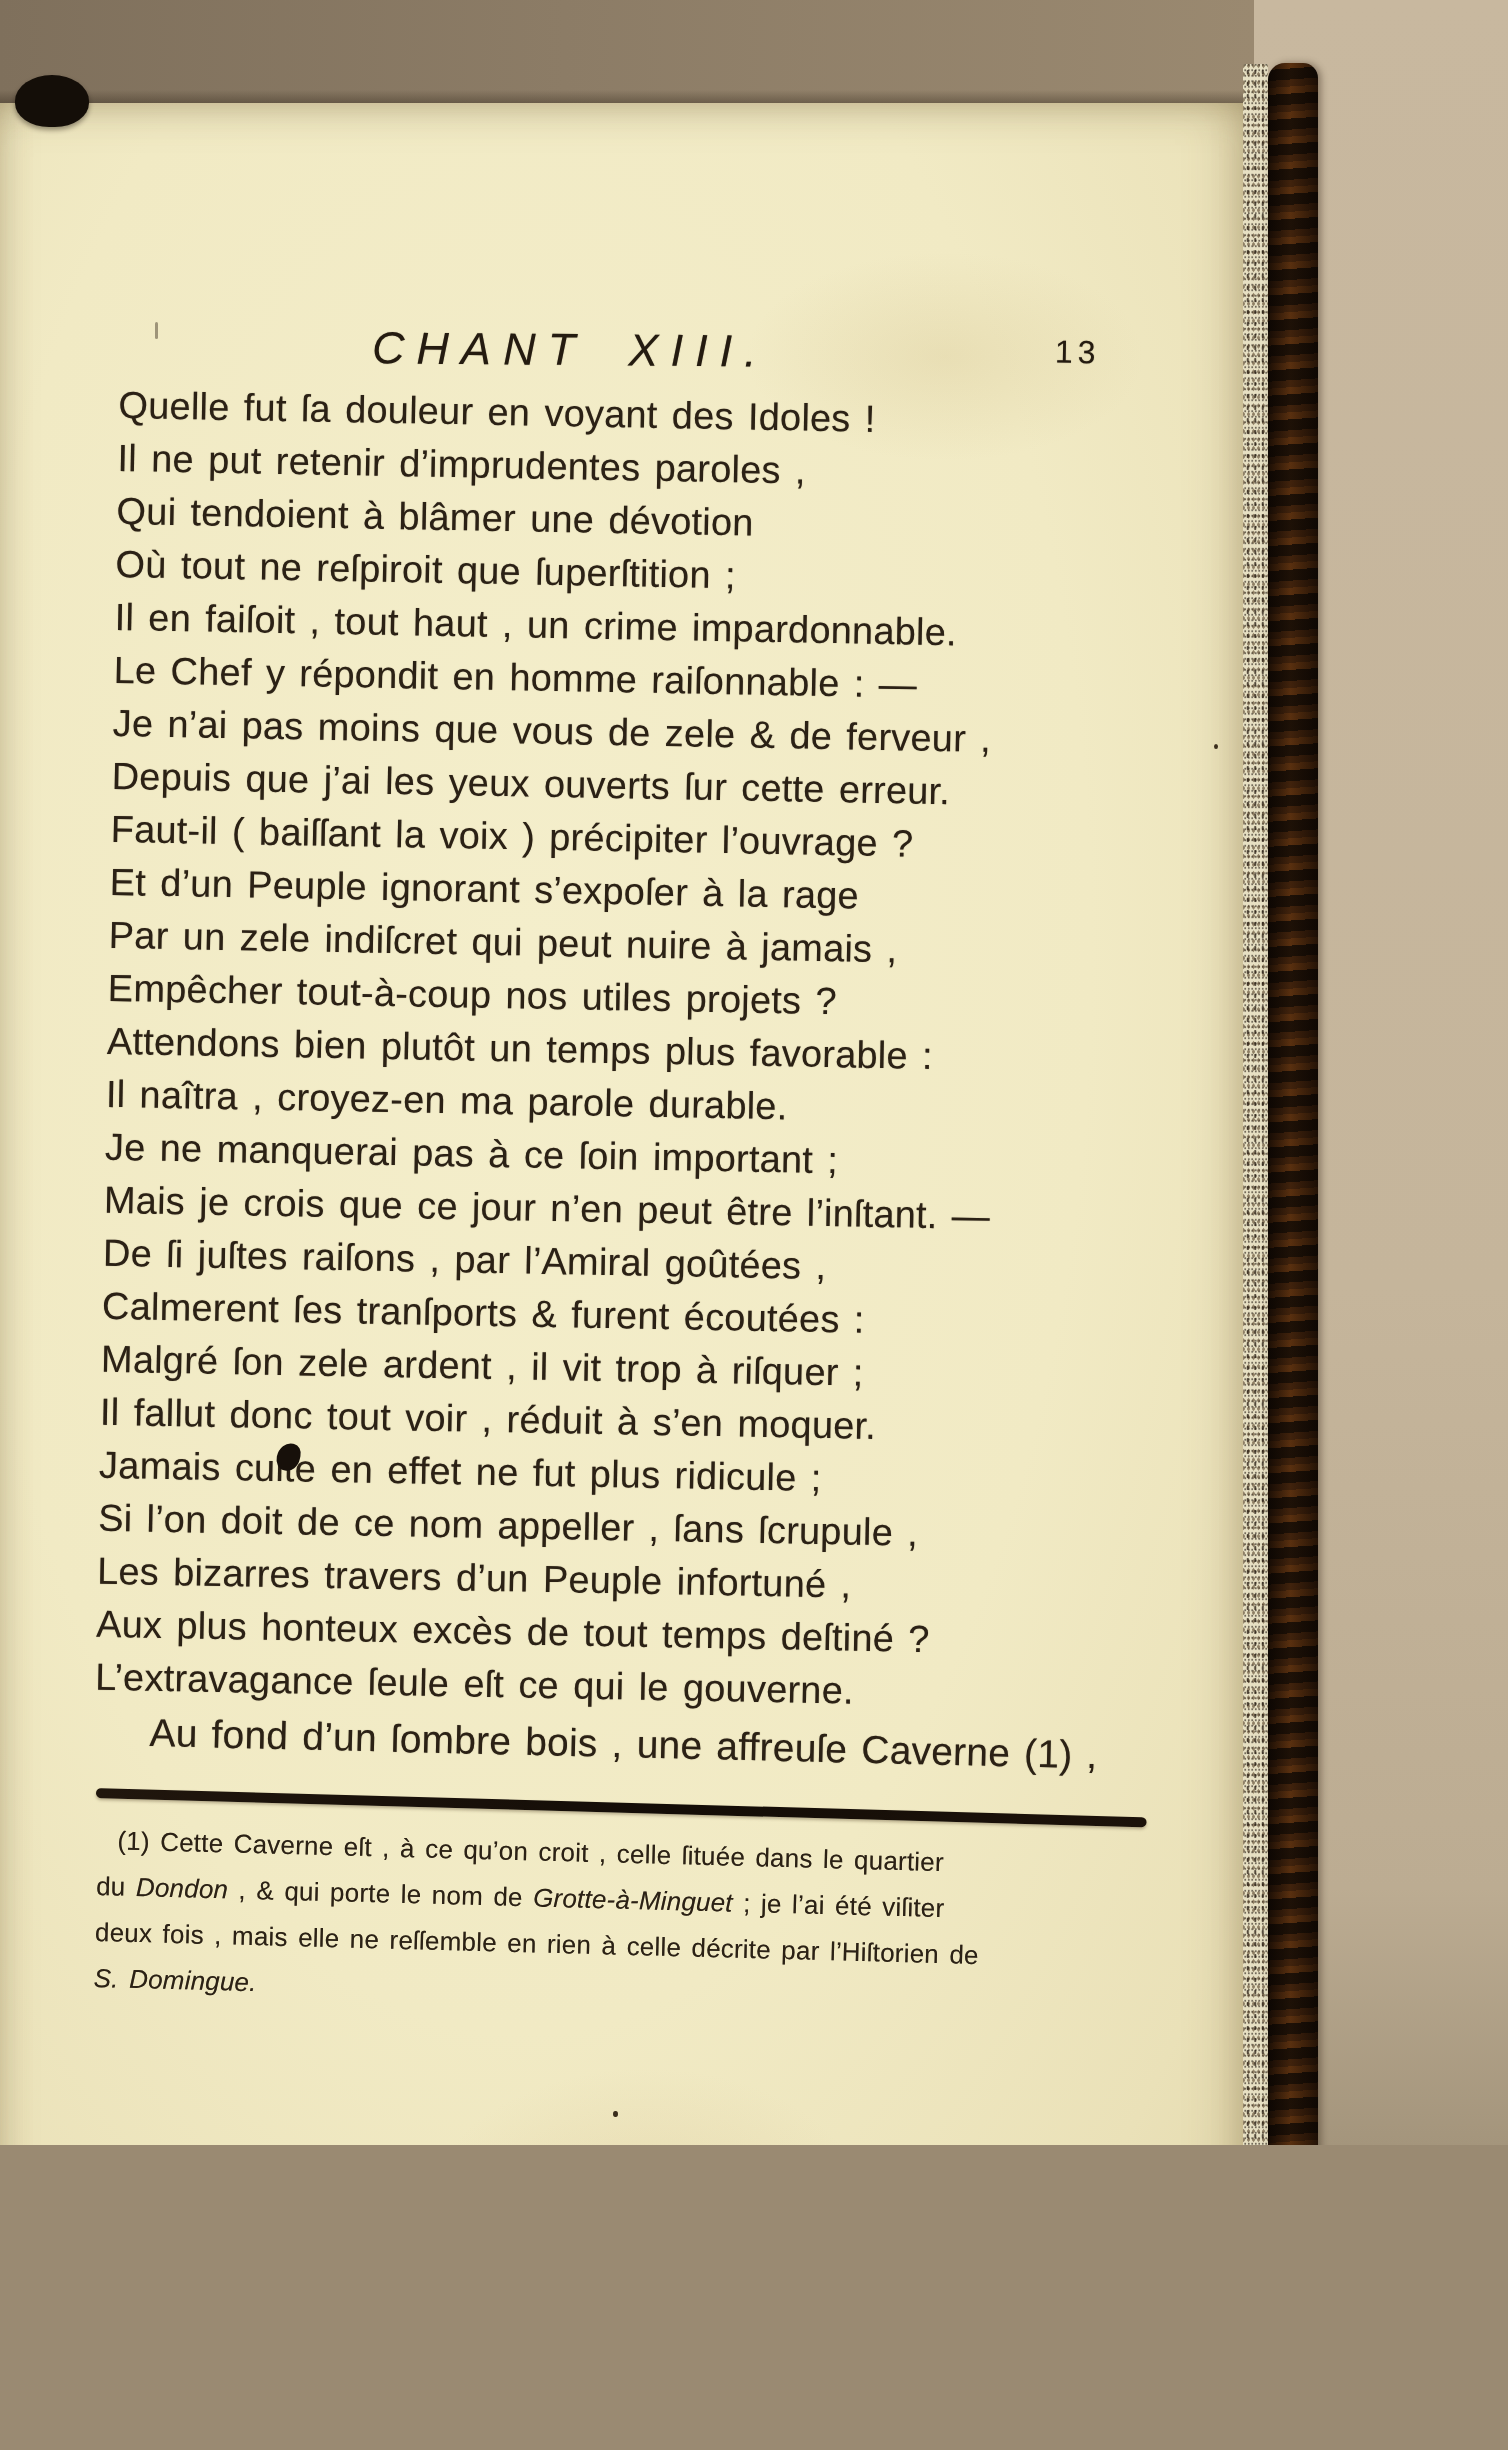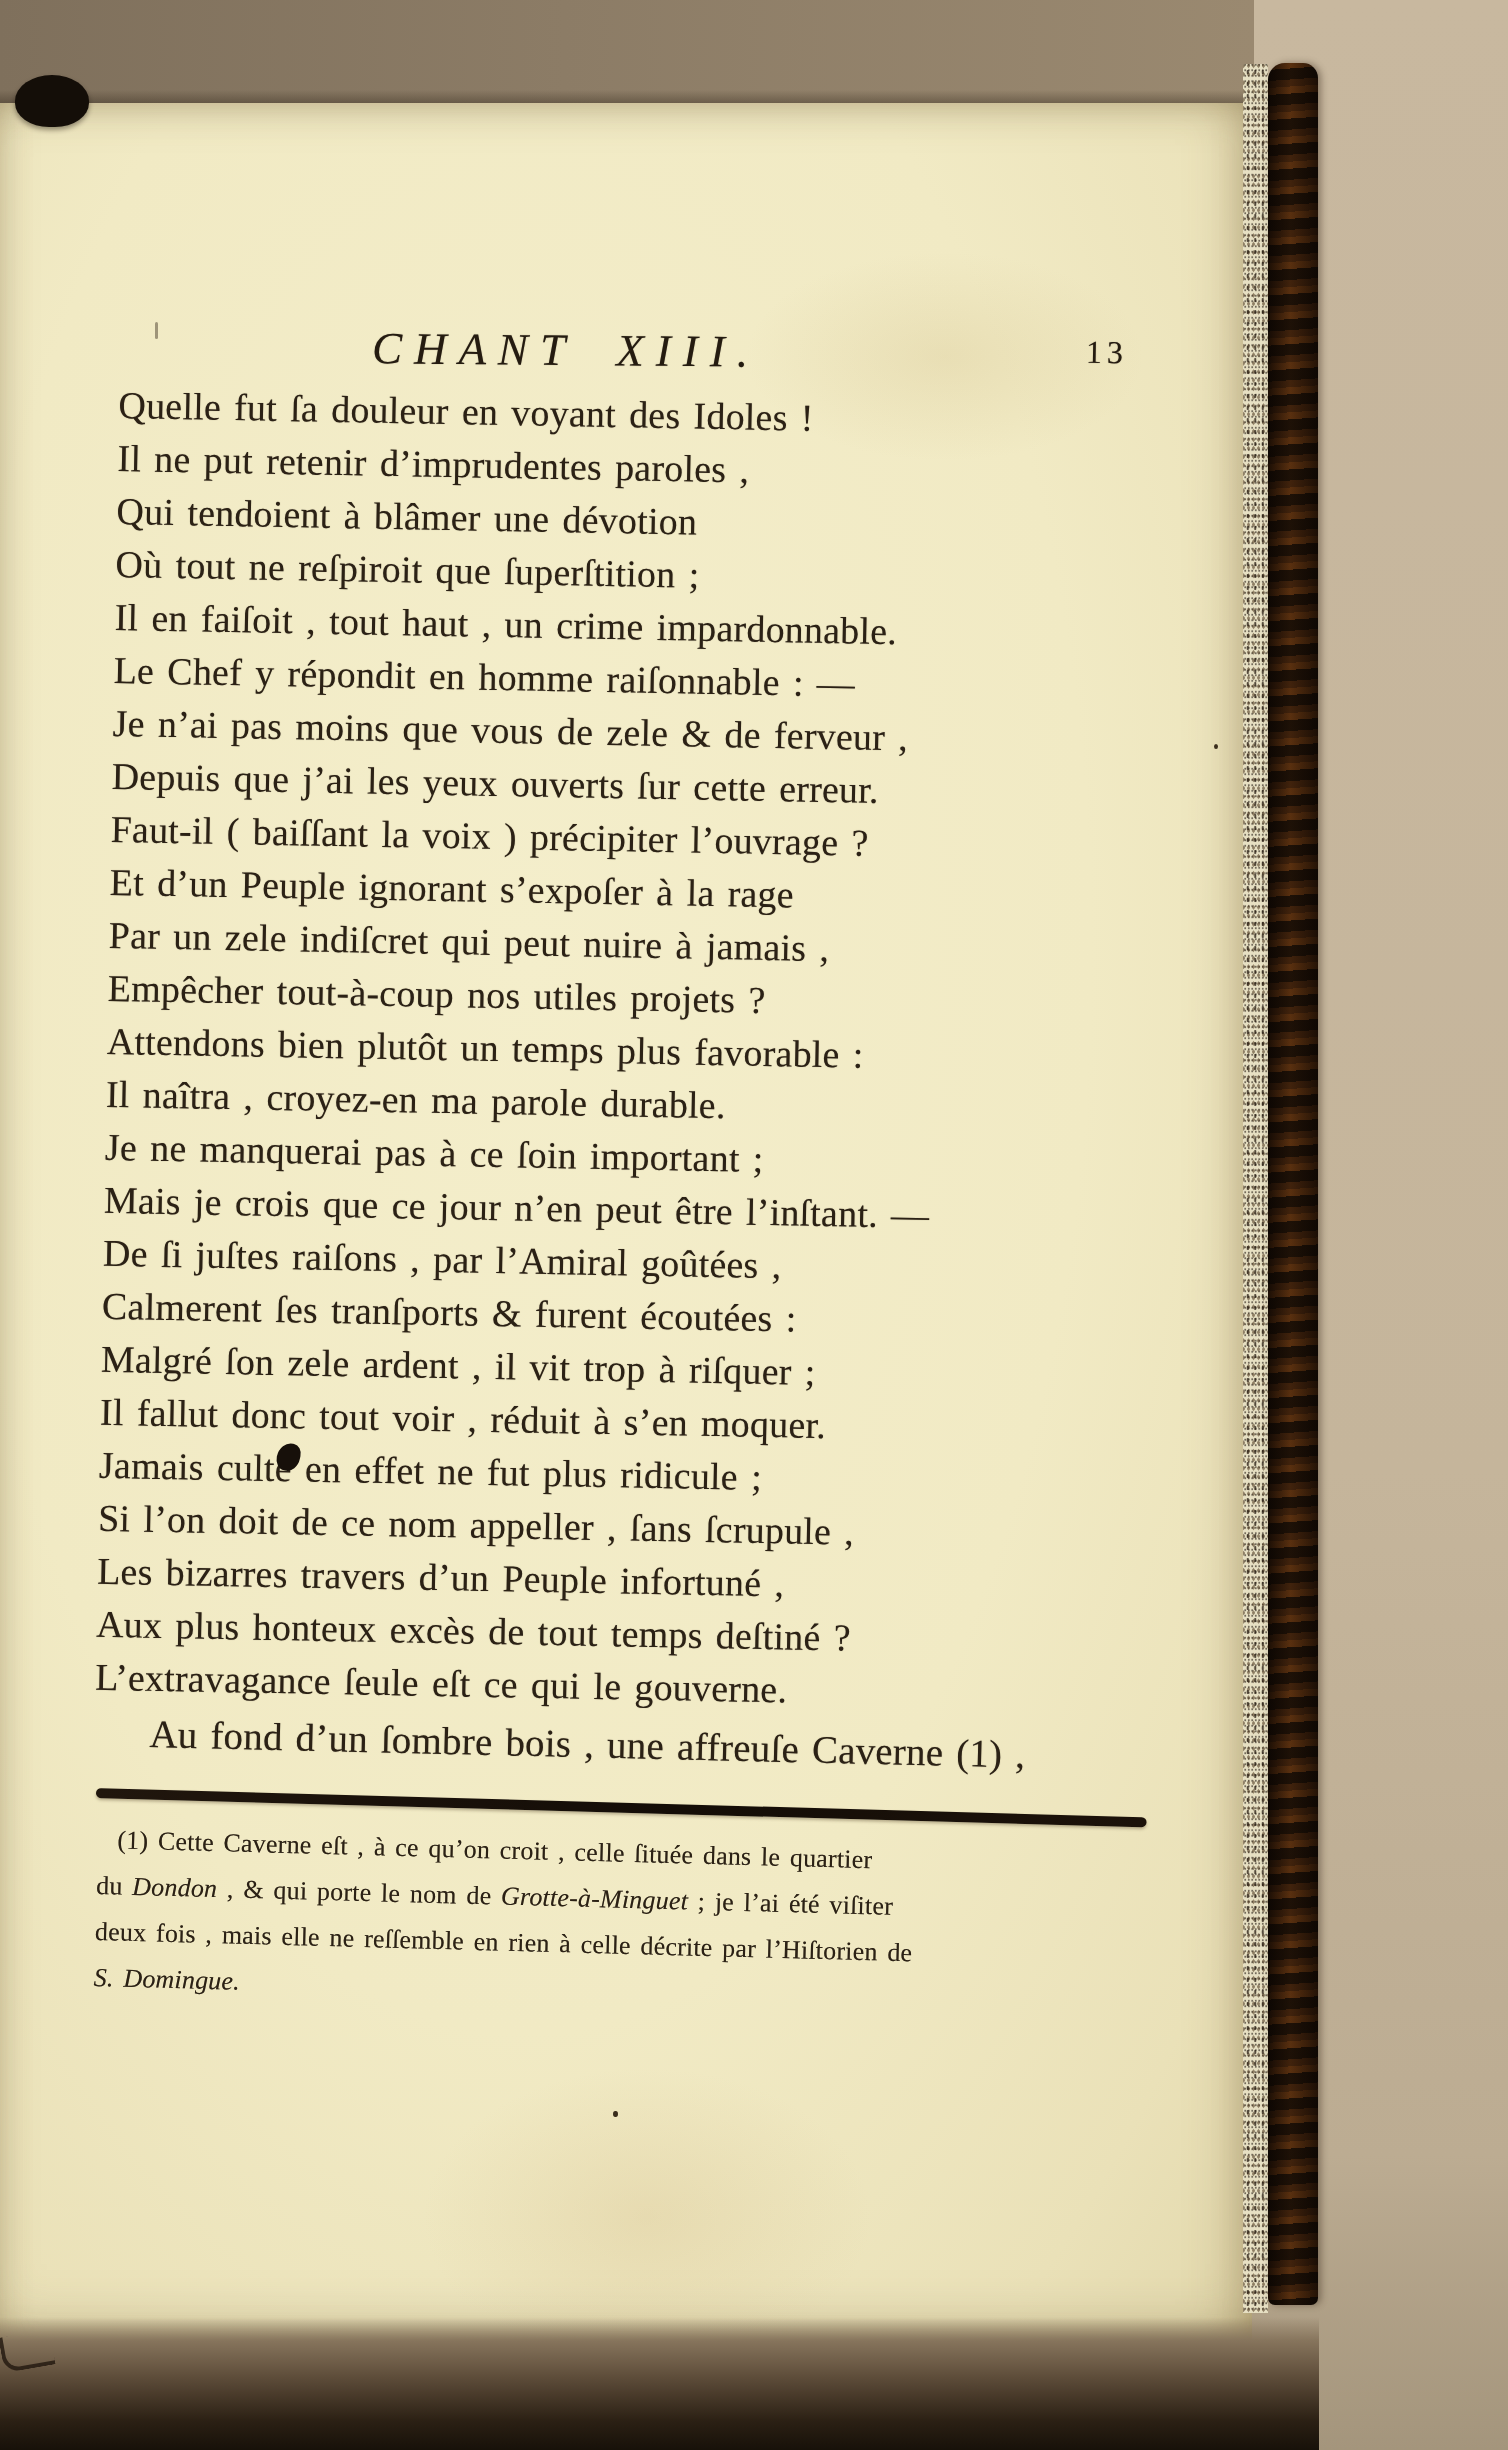--- a/index.html
+++ b/index.html
@@ -1,19 +1,19 @@
 <!DOCTYPE html>
 <html style="font-size:8px"><head>
 <meta charset="utf-8">
 <style>
   html,body{margin:0;padding:0;background:#9a8a72;}
   .scan{
-    position:relative; width:1509px; height:2450px; overflow:hidden;
+    position:relative; width:1509px; height:2145px; overflow:hidden;
     background:linear-gradient(180deg,#c8b89f 0%,#c5b59b 60%,#bcac92 88%,#a4957c 100%);
-    font-family:Liberation Serif, serif;
+    font-family:Liberation Sans, sans-serif;
   }
   
   .top-band{position:absolute;left:0;top:0;width:1254px;height:103px;
     background:linear-gradient(90deg,#7f705c 0%,#8c7c66 45%,#9a8970 100%);}
   .top-band::after{content:"";position:absolute;left:0;bottom:0;width:100%;height:13px;
     background:linear-gradient(180deg,rgba(40,30,18,0),rgba(40,30,18,.35));}
   .page{position:absolute;left:0;top:103px;width:1252px;height:2238px;
     background:radial-gradient(ellipse at 42% 38%, #f4eecb 0%, #f1eac4 55%, #eae1b8 84%, #e2d8ac 100%);
     box-shadow:inset 0 20px 45px -20px rgba(110,90,50,.35),
                inset -35px 0 55px -25px rgba(120,95,55,.40),
@@ -48,21 +48,21 @@
   .speck.s2{left:1214px;top:744px;width:4px;height:5px;}
   .speck.s3{left:155px;top:322px;width:2.5px;height:17px;border-radius:1.5px;opacity:.45;}
   .blot{position:absolute;left:277px;top:1443px;width:23px;height:28px;border-radius:60% 40% 55% 45%;
     background:#17100a;transform:rotate(12deg);}
   
   .heading{position:absolute;left:372px;top:324px;margin:0;white-space:nowrap;
     font-size:45px;font-weight:normal;font-style:italic;color:#241b10;
     letter-spacing:12px;word-spacing:17px;transform:rotate(.5deg);
     text-shadow:0 0 1px rgba(36,27,16,.45);}
   .pagenum{position:absolute;left:1055px;top:334px;font-size:32px;color:#241b10;
-    letter-spacing:5px;transform:rotate(1deg);text-shadow:0 0 1px rgba(36,27,16,.45);margin-left:31px;}
+    letter-spacing:5px;transform:rotate(1deg);text-shadow:0 0 1px rgba(36,27,16,.45);}
   .verse{position:absolute;left:119px;top:379px;width:1115px;
     font-size:38px;line-height:53px;color:#2b2115;
     letter-spacing:0.2px;word-spacing:3.5px;white-space:nowrap;
     transform:rotate(1.05deg);transform-origin:0 0;
     text-shadow:0 0 1px rgba(43,33,21,.40);}
   .opening{position:absolute;left:150px;top:1711px;white-space:nowrap;
     font-size:39px;color:#2b2115;letter-spacing:0.2px;word-spacing:3px;
     transform:rotate(1.35deg);transform-origin:0 0;
     text-shadow:0 0 1px rgba(43,33,21,.45);}
   .rule{position:absolute;left:96px;top:1788px;width:1051px;height:9.5px;

